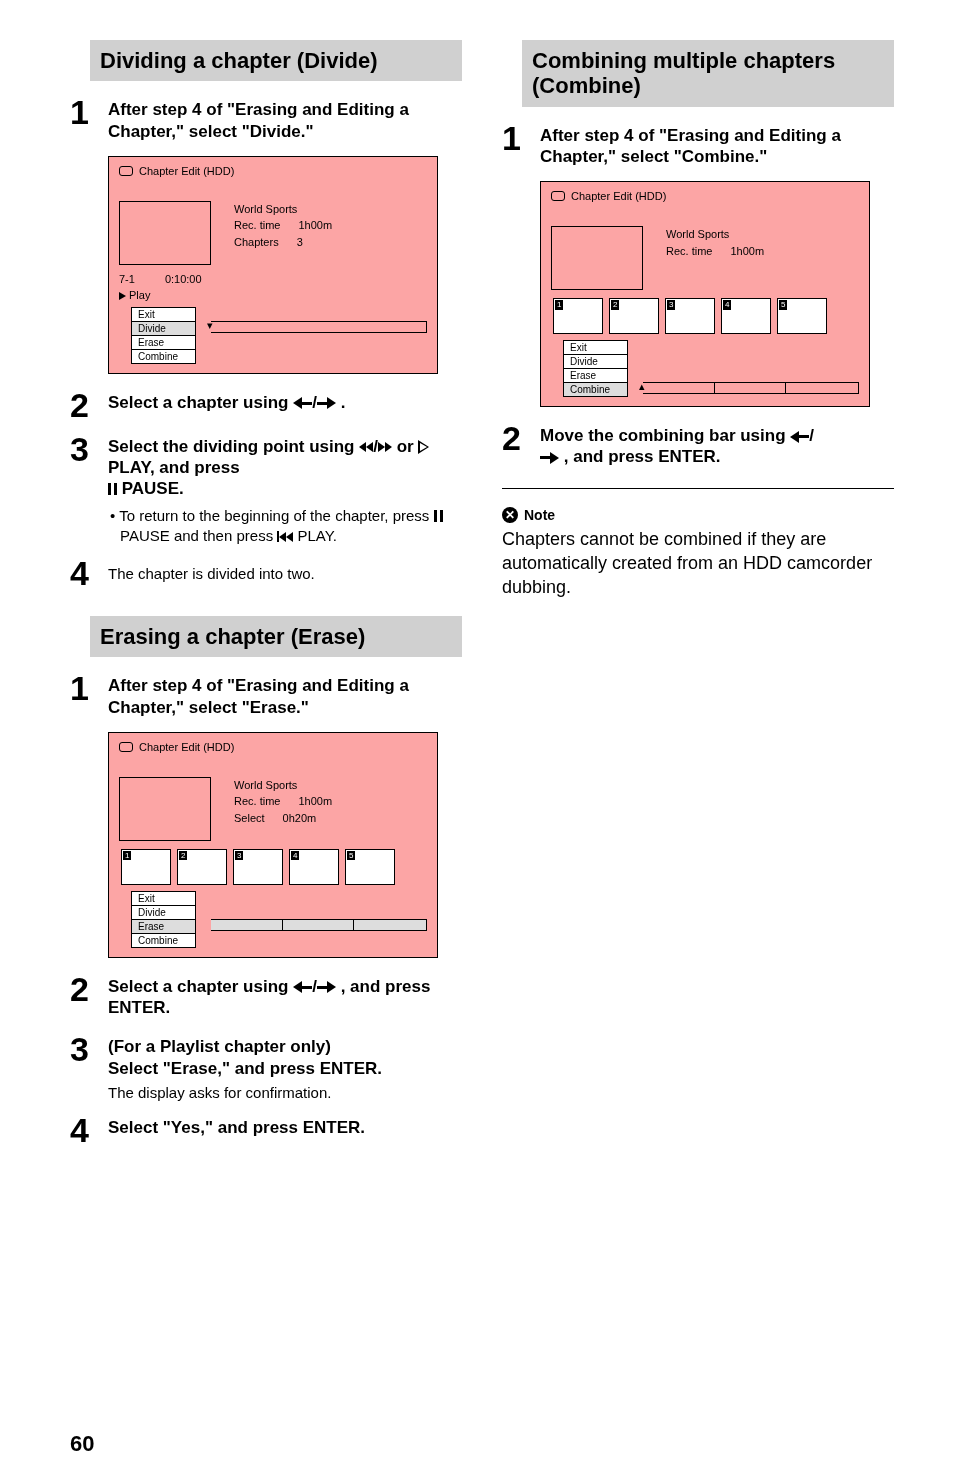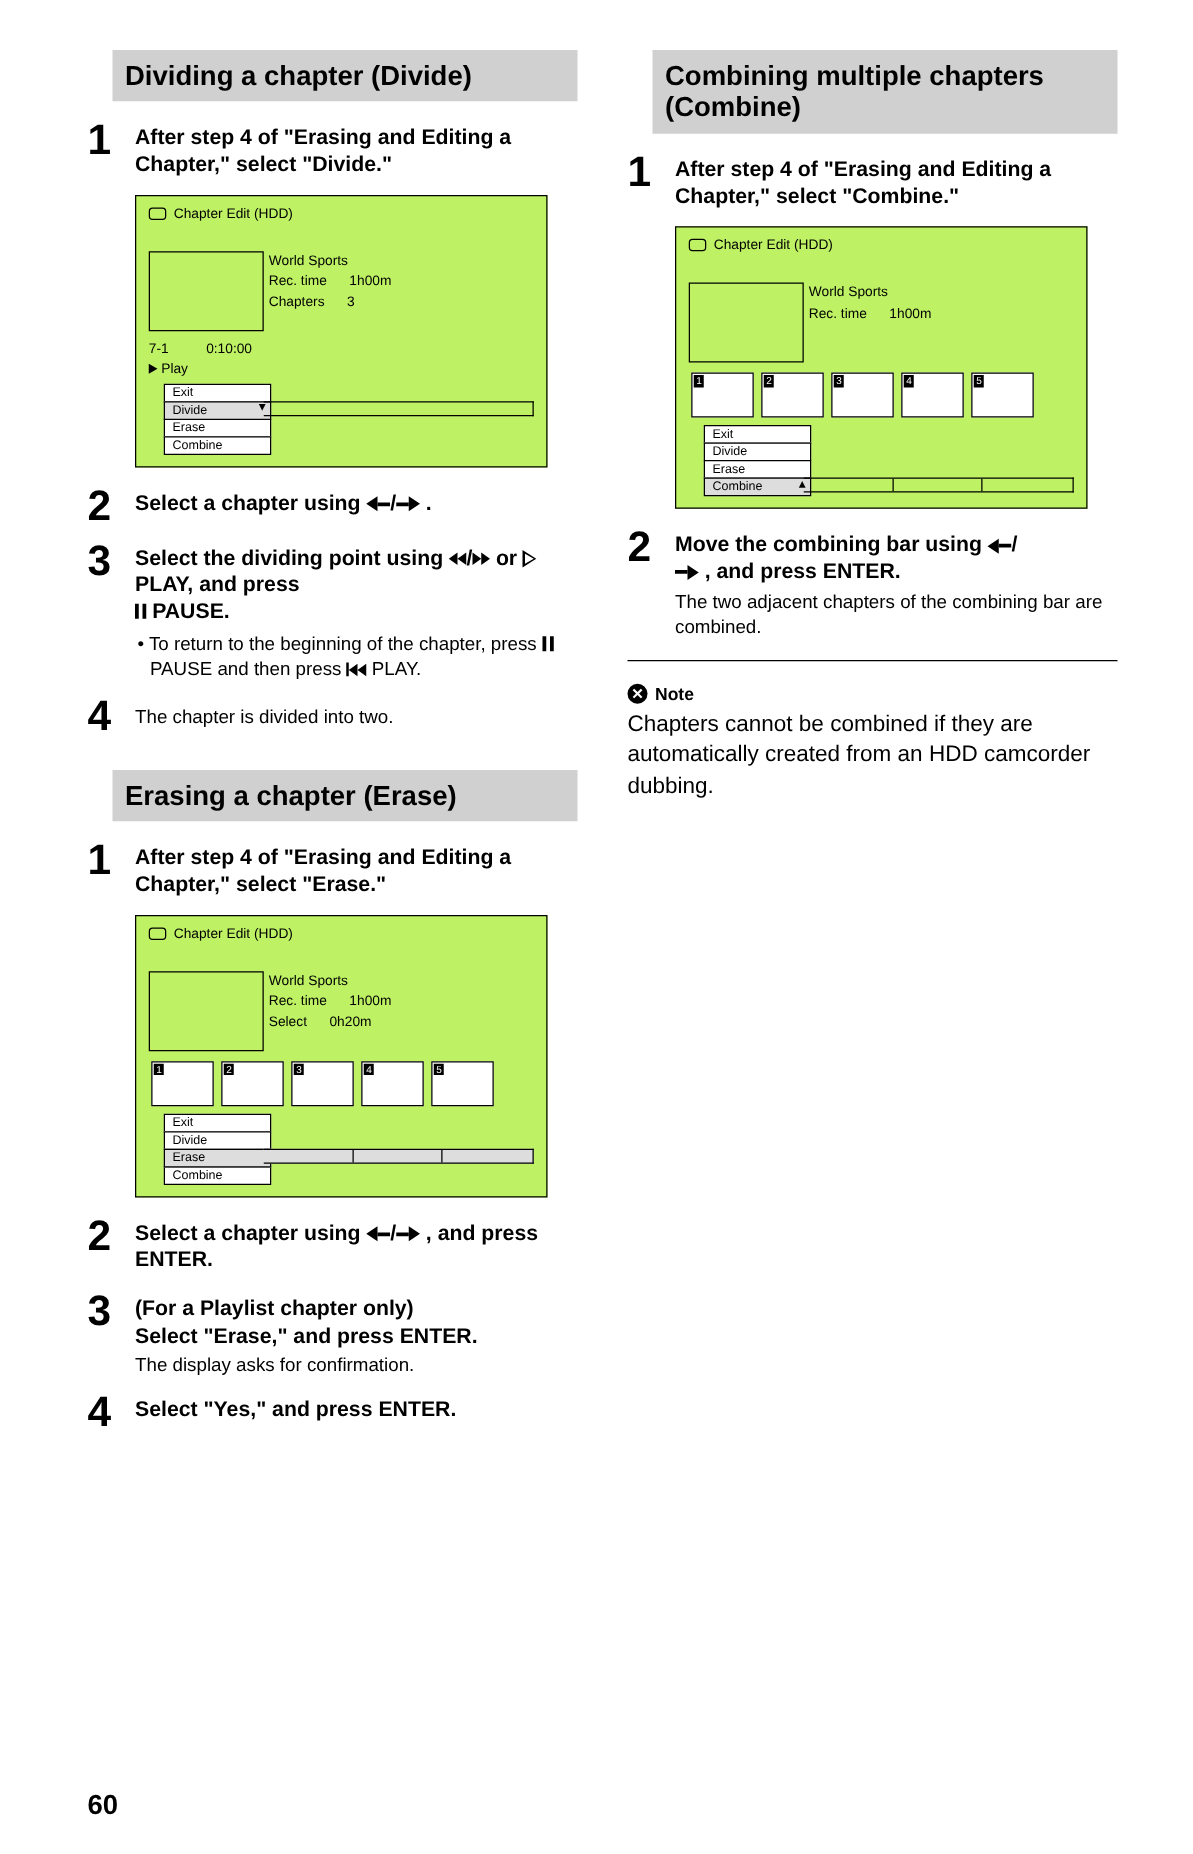--- a/index.html
+++ b/index.html
@@ -76,40 +76,40 @@
     font-size: 22px;
     font-weight: bold;
   }
   
   .shot {
     border: 1px solid #000;
     margin: 8px 0 14px 38px;
     padding: 8px 10px 10px 10px;
     font-size: 11px;
     width: 330px;
-    background: #bef264;
+    background: #fca5a5;
   }
   .shot-title { display: flex; align-items: center; gap: 6px; margin-bottom: 6px; }
   .hdd-icon {
     width: 14px; height: 10px; border: 1.5px solid #000; border-radius: 3px; position: relative;
   }
-  .shot-top { display: flex; gap: 4px; margin-top: 24px; }
+  .shot-top { display: flex; gap: 23px; margin-top: 24px; }
   .thumb-big {
     width: 92px; height: 64px; border: 1px solid #000;
     display:flex; align-items:center; justify-content:center;
     font-size:9px; color:#888; text-align:center; overflow:hidden;
   }
   .info { font-size: 11px; line-height: 1.5; }
   .info-row { display:flex; gap:18px; }
   .frame-row { display:flex; gap:30px; margin: 8px 0 4px 0; font-size:11px; }
   .play-triangle { display:inline-block; width:0;height:0;border-left:7px solid #000;border-top:4px solid transparent;border-bottom:4px solid transparent; vertical-align:middle; margin-right:3px;}
   .menu-block { margin-top: 6px; }
   .menu-item {
     border: 1px solid #000;
-    width: 86px;
+    width: 65px;
     font-size: 10px;
     padding: 1px 6px;
     margin-left: 12px;
     margin-bottom: -1px;
     background:#fff;
   }
   .menu-highlight { background:#ddd; }
   .thumbs-row { display:flex; gap:6px; margin:8px 0 6px 2px; }
   .thumb-sm { width:50px; height:36px; border:1px solid #000; position:relative; font-size:8px; background:#fff;}
   .thumb-sm .num {
@@ -401,21 +401,20 @@
 
     <div class="step">
       <div class="step-num">2</div>
       <div class="step-body">
         <div class="step-title">
           <span>Move the combining bar using </span>
           <span class="arrow-left"></span><span style="display:inline-block;width:10px;height:3px;background:#000;vertical-align:middle;"></span><span style="font-weight:bold;">/</span><br>
           <span style="display:inline-block;width:10px;height:3px;background:#000;vertical-align:middle;"></span><span class="arrow-right"></span>
           <span>, and press ENTER.</span>
         </div>
-        <div class="step-desc">The two adjacent chapters of the combining bar are combined.</div>
       </div>
     </div>
 
     <hr class="hr">
 
     <div class="note-head">
       <span class="note-icon">✕</span>
       <span>Note</span>
     </div>
     <div class="note-body">Chapters cannot be combined if they are automatically created from an HDD camcorder dubbing.</div>

